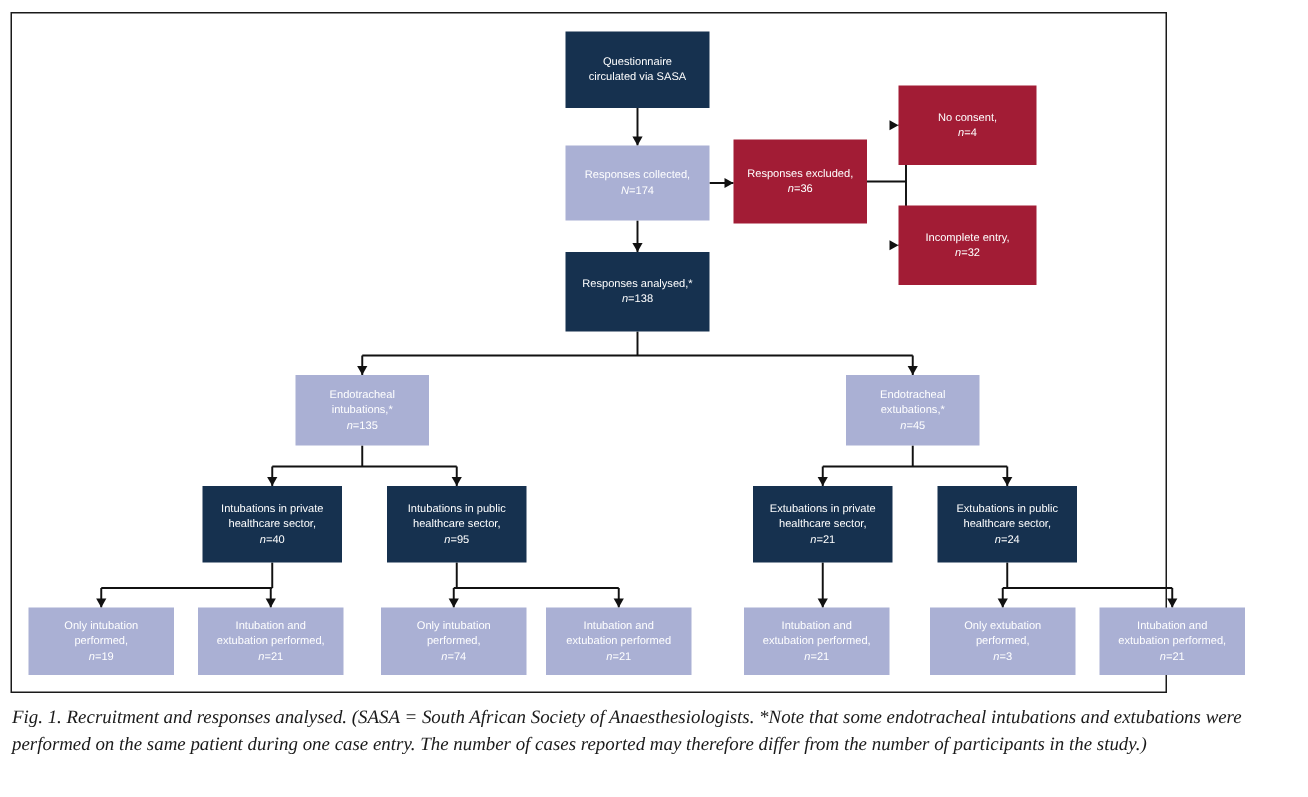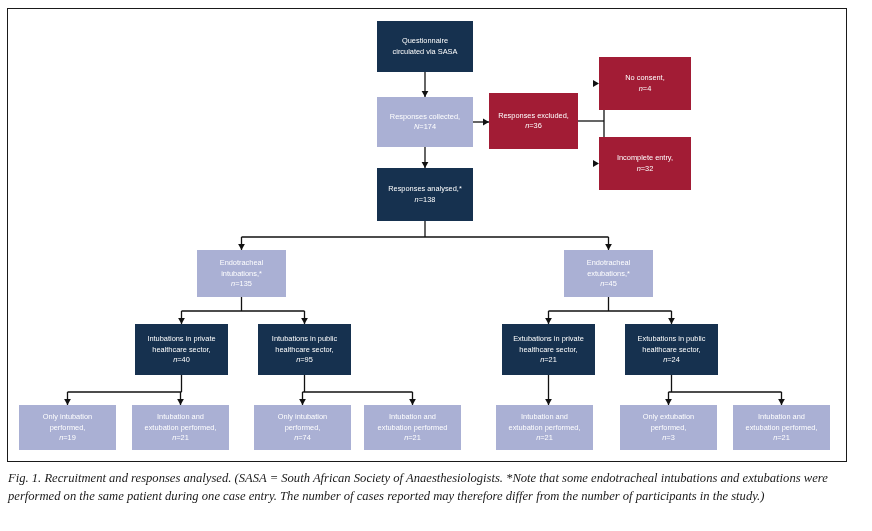--- a/index.html
+++ b/index.html
@@ -14,21 +14,21 @@
     position: relative;
     width: 872px;
     height: 531px;
     background: #ffffff;
     overflow: hidden;
   }
   #figure-frame {
     position: absolute;
     left: 7px;
     top: 8px;
-    width: 840px;
+    width: 771px;
     height: 454px;
     border: 1.6px solid #1a1a1a;
     background: #ffffff;
     box-sizing: border-box;
   }
   #flow-svg {
     position: absolute;
     left: 0;
     top: 0;
   }

